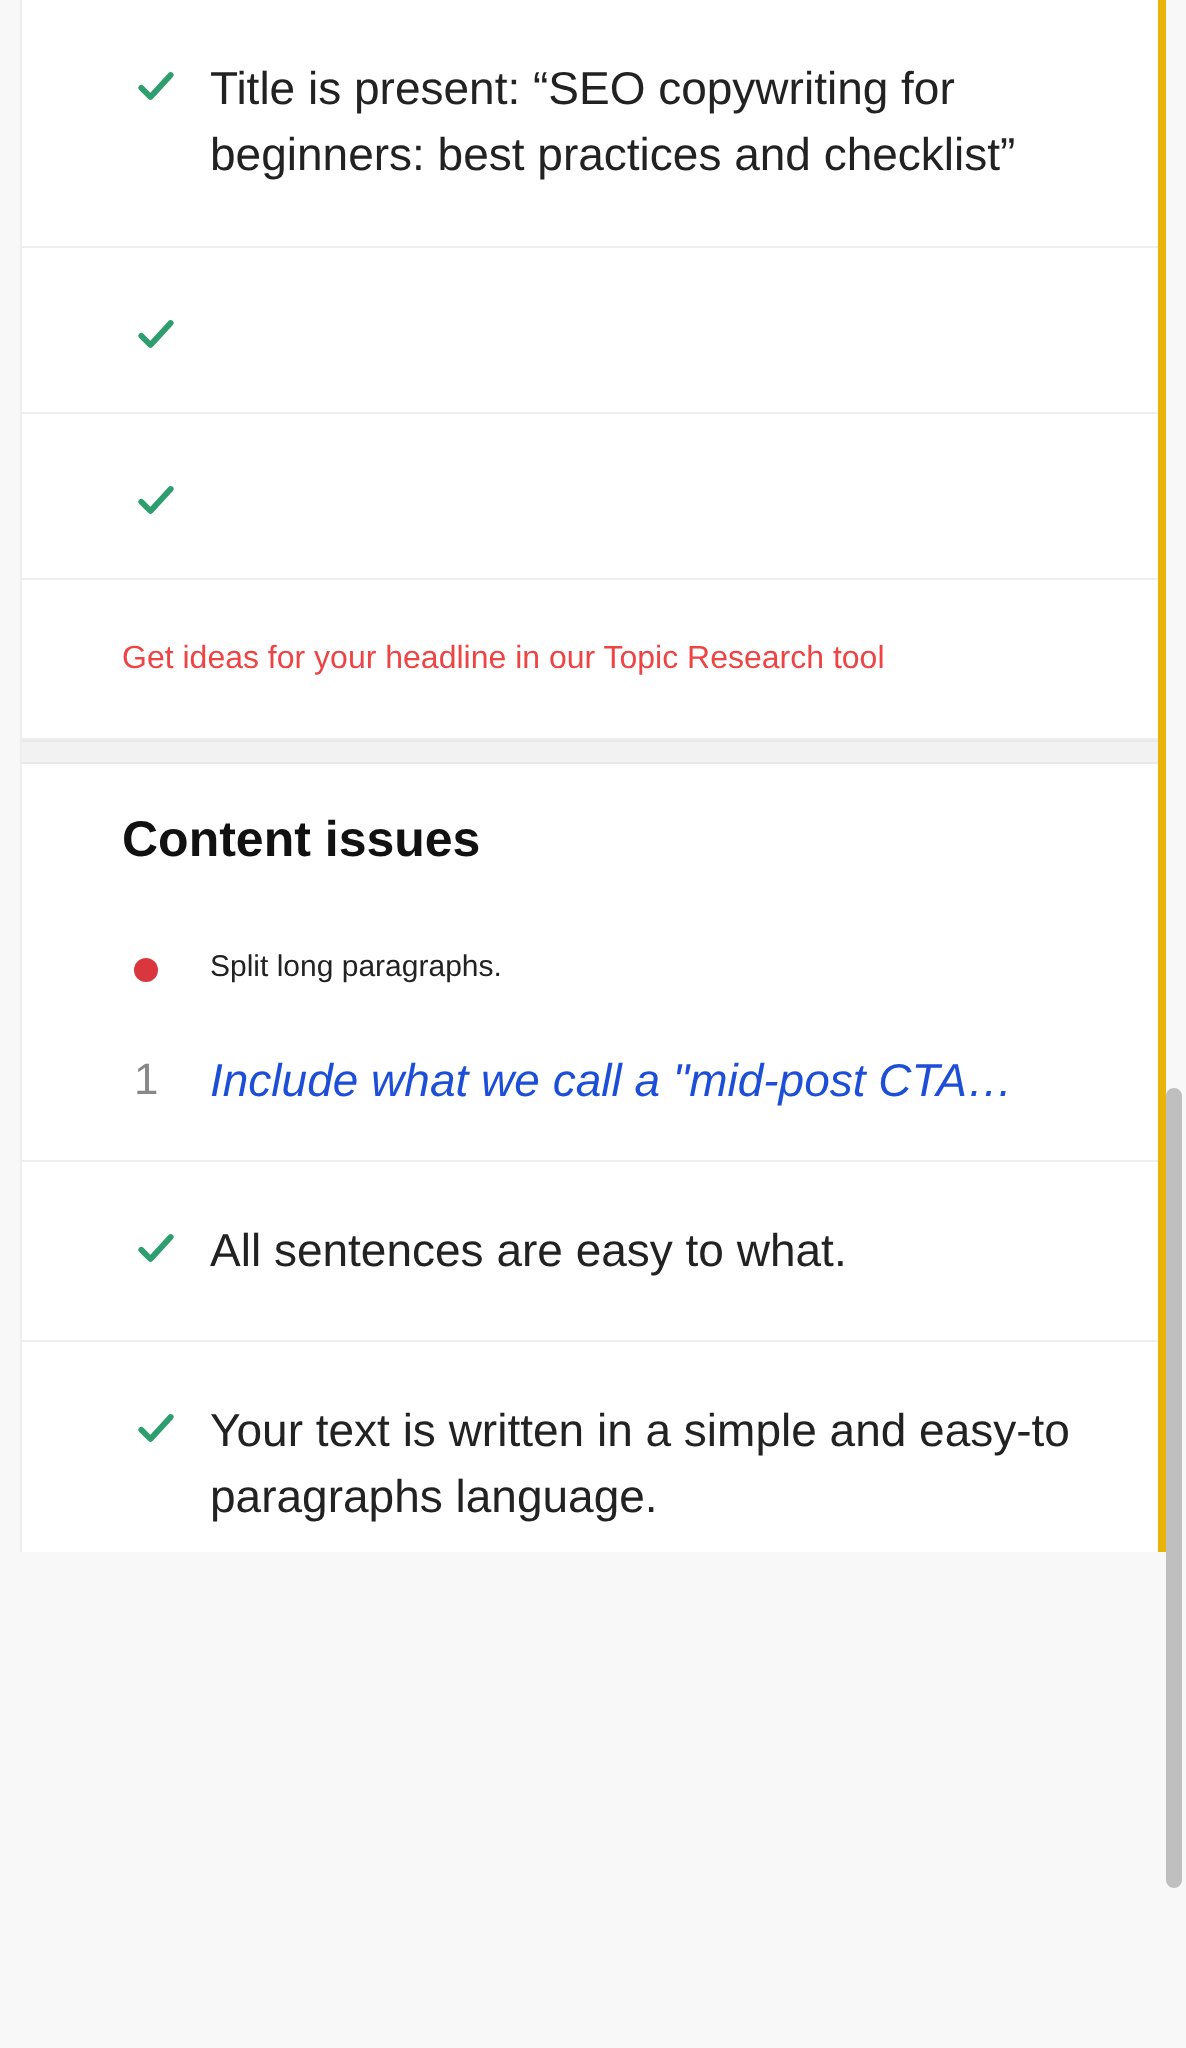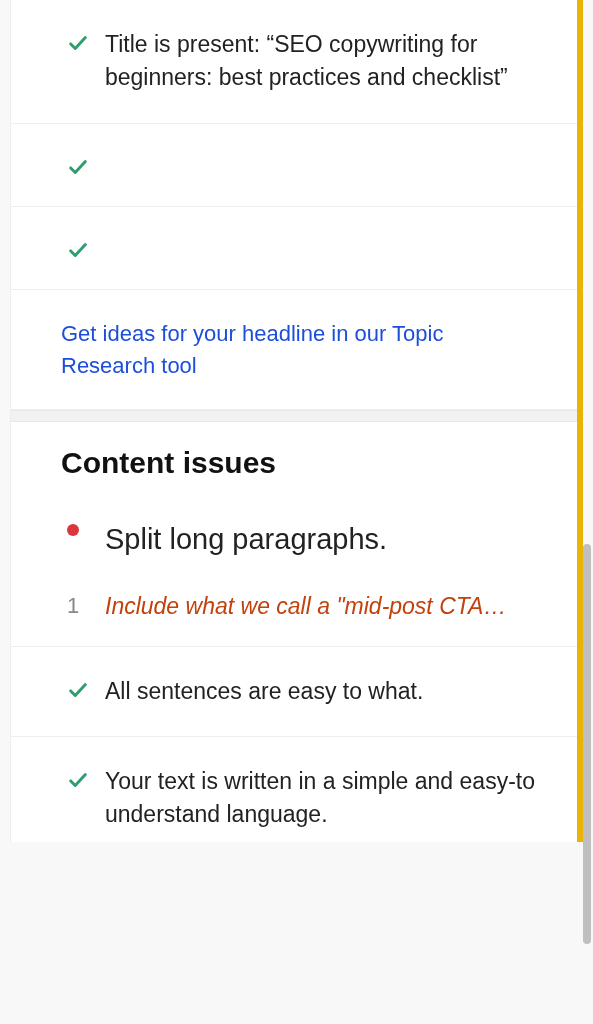--- a/index.html
+++ b/index.html
@@ -7,21 +7,21 @@
     body {
       font-family: -apple-system, BlinkMacSystemFont, "Segoe UI", Arial, sans-serif;
       background: #f8f8f8;
       overflow: hidden;
       position: relative;
     }
     .panel {
       background: #fff;
       margin: 0 10px;
       border-left: 1px solid #eee;
-      border-right: 6px solid #eab308;
+      border-right: 4px solid #eab308;
     }
     .check-item {
       display: flex;
       align-items: flex-start;
       padding: 28px 28px 28px 56px;
       border-bottom: 1px solid #eee;
     }
     .check-item .icon {
       flex: 0 0 38px;
       display: flex;
@@ -33,34 +33,34 @@
       flex: 1;
       font-size: 23px;
       line-height: 1.45;
       color: #222;
     }
     .link-block {
       padding: 28px 38px 28px 50px;
       border-bottom: 1px solid #eee;
     }
     .link-block a {
-      color: #1d4ed8;
-      font-size: 22px;
+      color: #ef4444;
+      font-size: 16px;
       line-height: 1.45;
       text-decoration: none;
       margin-top: 16px;
     }
     .section-gap {
       height: 12px;
       background: #f2f2f2;
       border-top: 1px solid #e8e8e8;
       border-bottom: 1px solid #e8e8e8;
     }
     .section-heading {
-      font-size: 30px;
+      font-size: 25px;
       font-weight: 700;
       color: #111;
       padding: 24px 38px 24px 50px;
     }
     .issue-block {
       padding: 4px 28px 26px 56px;
       border-bottom: 1px solid #eee;
     }
     .issue-row {
       display: flex;
@@ -69,40 +69,40 @@
     }
     .issue-row .icon {
       flex: 0 0 38px;
       display: flex;
       align-items: center;
       justify-content: flex-start;
       padding-top: 6px;
     }
     .issue-row .text {
       flex: 1;
-      font-size: 29px;
+      font-size: 15px;
       line-height: 1.45;
       color: #222;
     }
     .quote-row {
       display: flex;
       align-items: flex-start;
       padding-top: 16px;
     }
     .quote-row .num {
       flex: 0 0 38px;
       font-size: 22px;
       color: #888;
       text-align: left;
     }
     .quote-row .quote {
       flex: 1;
       font-size: 23px;
       font-style: italic;
-      color: #c2410c;
+      color: #1d4ed8;
       white-space: nowrap;
       overflow: hidden;
       text-overflow: ellipsis;
     }
     .red-dot {
       width: 12px;
       height: 12px;
       border-radius: 50%;
       background: #d9363e;
       display: inline-block;
@@ -179,18 +179,18 @@
     </span>
     <span class="text">All sentences are easy to what.</span>
   </div>
 
   <div class="check-item last-item">
     <span class="icon">
       <svg class="checkmark" viewBox="0 0 24 24">
           <path d="M4 13 L9 18 L20 6"></path>
         </svg>
     </span>
-    <span class="text">Your text is written in a simple and easy-to understand language.</span>
+    <span class="text">Your text is written in a simple and easy-to paragraphs language.</span>
   </div>
 
 </div>
 
 <div class="scrollbar-track"></div>
 
 </body></html>

